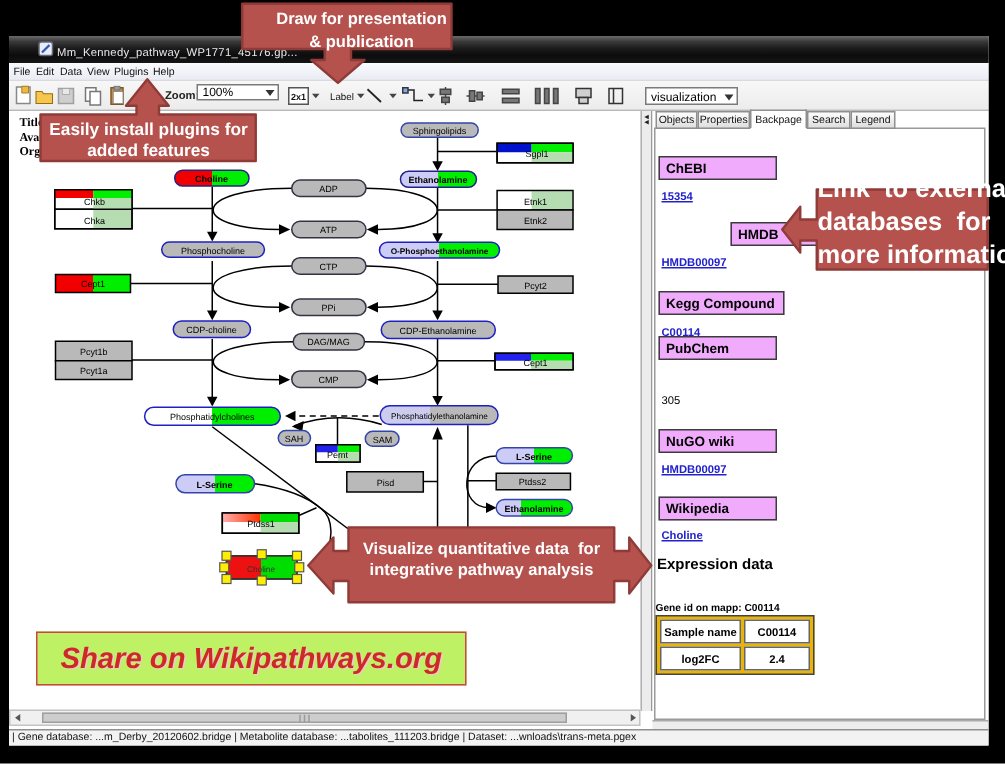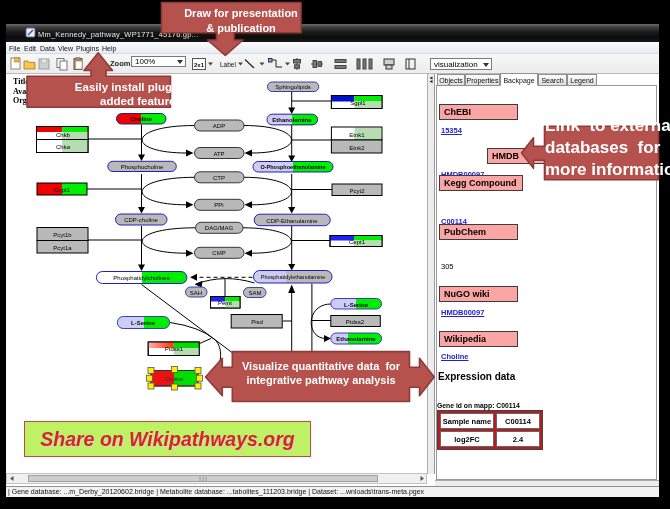--- a/index.html
+++ b/index.html
@@ -24,30 +24,30 @@
   #divider{left:427px;top:74px;width:8px;height:400px;background:#ececec;
      border-left:1px solid #b0b0b0;border-right:1px solid #9a9a9a;box-sizing:border-box;}
   
   #panel{left:435px;top:74px;width:224px;height:406px;background:#fff;}
   .tab{position:absolute;white-space:nowrap;overflow:hidden;font-size:7px;color:#111;text-align:center;
      background:linear-gradient(180deg,#fdfdfd,#dedede);border:1px solid #8f8f8f;
      box-sizing:border-box;height:12px;line-height:12px;top:74px;}
   .tab.active{background:#fff;border-bottom:1px solid #fff;height:13px;top:73px;line-height:14px;}
   #panelbody{left:436px;top:85px;width:220.5px;height:395px;background:#fff;
      border:1px solid #9a9a9a;box-sizing:border-box;}
-  .hdr{position:absolute;left:439px;width:79px;height:16px;background:#fca5a5;
+  .hdr{position:absolute;left:439px;width:79px;height:16px;background:#f0abfc;
      border:1px solid #3c3c3c;box-sizing:border-box;font-weight:bold;font-size:9px;
      line-height:14px;padding-left:4px;color:#000;white-space:nowrap;}
   .lnk{position:absolute;left:441px;font-size:7.5px;font-weight:bold;color:#2222cc;
      text-decoration:underline;white-space:nowrap;}
   .ptx{position:absolute;left:441px;font-size:8.5px;color:#000;}
   #expd{left:438px;top:371px;font-size:10px;font-weight:bold;color:#000;}
   #geneid{left:437px;top:402px;font-size:6.8px;font-weight:bold;color:#000;white-space:nowrap;}
   
-  #tbl{left:437px;top:410px;border:1px solid #444;background:#b91c1c;}
+  #tbl{left:437px;top:410px;border:1px solid #444;background:#eab308;}
   #tbl td{border:1px solid #666;font-size:7.5px;font-weight:bold;text-align:center;
      height:12px;background:#fff;color:#000;white-space:nowrap;}
   #tbl{border-collapse:separate;border-spacing:2px;}
   
   #hscroll{left:6px;top:473px;width:421px;height:11px;background:#f0f0f0;
      border:1px solid #c4c4c4;box-sizing:border-box;}
   #hthumb{left:28px;top:475px;width:350px;height:7px;background:#cdcdcd;border:1px solid #9f9f9f;box-sizing:border-box;}
   #pbot{left:435px;top:480px;width:224px;height:6px;background:#ededed;border-top:1px solid #aaa;box-sizing:border-box;}
   #statusbar{left:6px;top:486px;width:653px;height:11px;background:#f2f2f2;
      border-top:1px solid #8f8f8f;box-sizing:border-box;}
@@ -87,21 +87,21 @@
 <div class="abs" id="panelbody"></div>
 <span class="tab" style="left:437px;width:28px;">Objects</span>
 <span class="tab" style="left:465px;width:35px;">Properties</span>
 <span class="tab active" style="left:500px;width:38px;">Backpage</span>
 <span class="tab" style="left:538px;width:29px;">Search</span>
 <span class="tab" style="left:567px;width:30px;">Legend</span>
 <div class="hdr" style="top:104px;">ChEBI</div>
 <span class="lnk" style="top:126px;">15354</span>
 <div class="hdr" style="top:148px;margin-left:48px;">HMDB</div>
 <span class="lnk" style="top:170px;">HMDB00097</span>
-<div class="hdr" style="top:175px;width:84px;">Kegg Compound</div>
+<div class="hdr" style="top:194px;width:84px;">Kegg Compound</div>
 <span class="lnk" style="top:217px;">C00114</span>
 <div class="hdr" style="top:224px;">PubChem</div>
 <span class="ptx" style="top:262px;font-size:7.5px;">305</span>
 <div class="hdr" style="top:286px;">NuGO wiki</div>
 <span class="lnk" style="top:308px;">HMDB00097</span>
 <div class="hdr" style="top:331px;">Wikipedia</div>
 <span class="lnk" style="top:352px;">Choline</span>
 <span class="abs" id="expd">Expression data</span>
 <span class="abs" id="geneid">Gene id on mapp: C00114</span>
 <table class="abs" id="tbl">
@@ -412,16 +412,16 @@
 
 <g stroke="#8f3b38" stroke-width="1.6" fill="#b5524e" stroke-linejoin="round">
  <path d="M 161.5 2.5 H 301 V 32.7 H 234 V 40 H 243 L 225.3 55.3 L 207.5 40 H 216.5 V 32.7 H 161.5 Z"></path>
  <path d="M 91 76.3 V 70.5 H 84 L 98.2 52.8 L 112.5 70.5 H 106 V 76.3 H 170.5 V 107.3 H 27 V 76.3 Z"></path>
  <path d="M 544.5 146.3 H 533.5 V 137.8 L 521.5 153 L 533.5 168.3 V 160.3 H 544.5 V 179.7 H 658.5 V 126.3 H 544.5 Z"></path>
  <path d="M 232.3 367.3 H 222.3 V 358.3 L 205.5 377 L 222.3 395.7 V 387.3 H 232.3 V 401.5 H 409.5 V 387.3 H 419.5 V 395.7 L 434.2 377 L 419.5 358.3 V 367.3 H 409.5 V 351.6 H 232.3 Z"></path>
 </g>
 </svg>
 
 <div class="ct ctxt" style="left:161px;top:6px;width:160px;font-size:11px;line-height:14.5px;">Draw for presentation<br>&amp; publication</div>
-<div class="ct ctxt" style="left:27px;top:79.5px;width:144px;font-size:11.5px;line-height:14px;padding-left:42px;">Easily install plugins for<br>added features</div>
+<div class="ct ctxt" style="left:27px;top:79.5px;width:144px;font-size:11.5px;line-height:14px;">Easily install plugins for<br>added features</div>
 <div class="ct ctxt" style="left:545px;top:115px;width:113px;font-size:17px;">Link&nbsp; to external<br>databases&nbsp; for<br>more information</div>
 <div class="ct ctxt" style="left:233px;top:358.5px;width:176px;font-size:11px;line-height:14.5px;">Visualize quantitative data&nbsp; for<br>integrative pathway analysis</div>
 <div class="abs" id="share"><span>Share on Wikipathways.org</span></div>
 
 </body></html>

